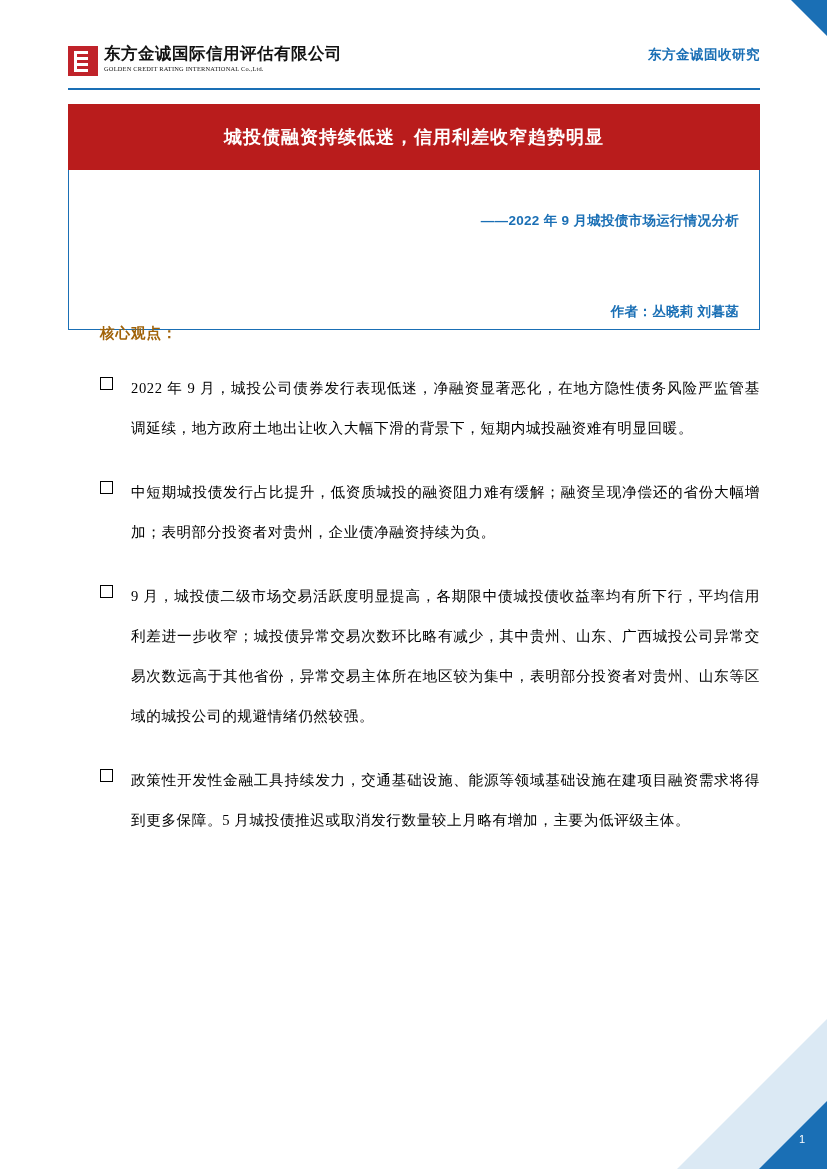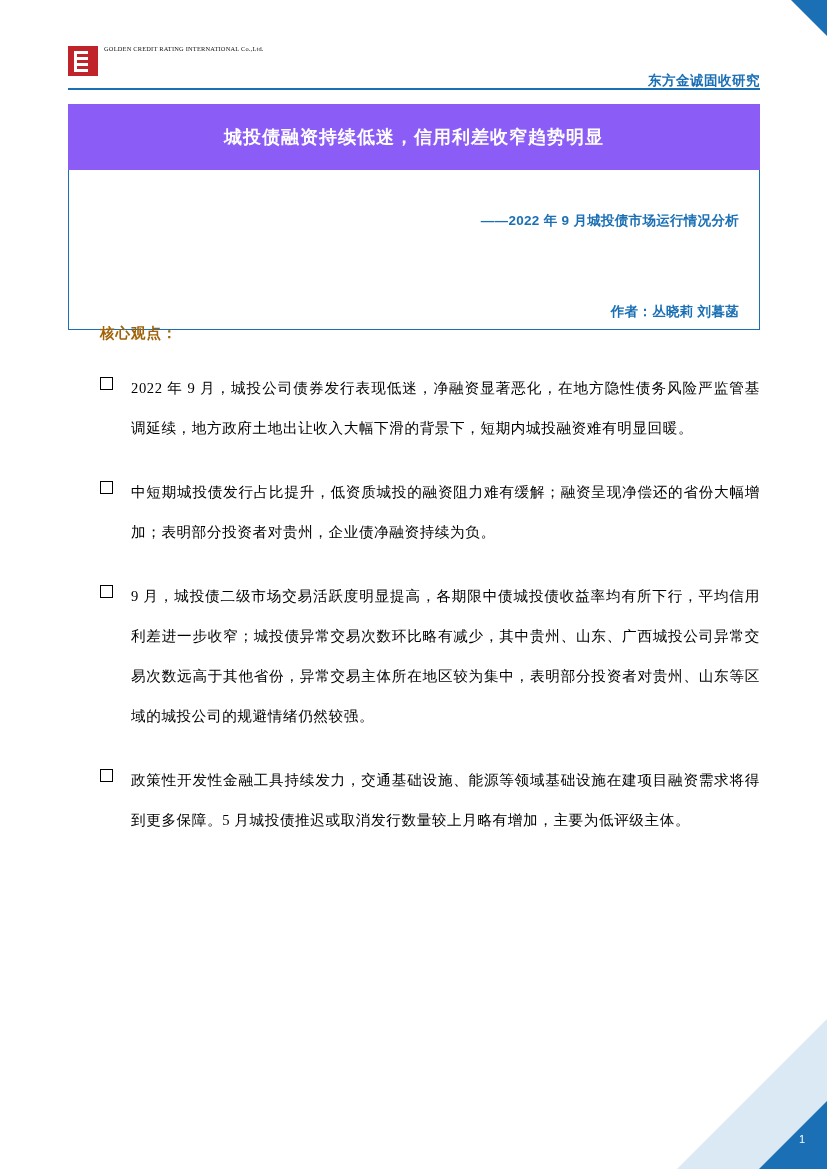--- a/index.html
+++ b/index.html
@@ -94,42 +94,42 @@
   .logo-text-en {
     font-family: "Liberation Serif", "DejaVu Serif", serif;
     font-size: 6.4px;
     color: #111111;
     letter-spacing: 0.2px;
     line-height: 9px;
     white-space: nowrap;
   }
   .header-right {
     position: absolute;
-    right: 0; top: 28px;
+    right: 0; top: 2px;
     font-family: "Liberation Sans", sans-serif;
     font-weight: bold;
     font-size: 13.5px;
     color: #1a6fb5;
     letter-spacing: 0.5px;
   }
   .header-rule {
     position: absolute;
     left: 68px; top: 88px;
     width: 692px;
     height: 2px;
     background: #1a6fb5;
   }
 
   
   .title-band {
     position: absolute;
     left: 68px; top: 104px;
     width: 692px;
     height: 66px;
-    background: #8b5cf6;
+    background: #b91c1c;
     display: flex;
     align-items: center;
     justify-content: center;
   }
   .title-band span {
     font-family: "Liberation Sans", sans-serif;
     font-weight: bold;
     font-size: 18px;
     color: #ffffff;
     letter-spacing: 1px;
@@ -215,20 +215,21 @@
 <body>
 
 <div class="page">
 
   <div class="corner-tr"></div>
 
   <div class="header">
     <div class="logo-wrap">
       <div class="logo-mark"></div>
       <div>
+        <div class="logo-text-cn">东方金诚国际信用评估有限公司</div>
         <div class="logo-text-en">GOLDEN CREDIT RATING INTERNATIONAL Co.,Ltd.</div>
       </div>
     </div>
     <div class="header-right">东方金诚固收研究</div>
   </div>
   <div class="header-rule"></div>
 
   <div class="title-band">
     <span>城投债融资持续低迷，信用利差收窄趋势明显</span>
   </div>

